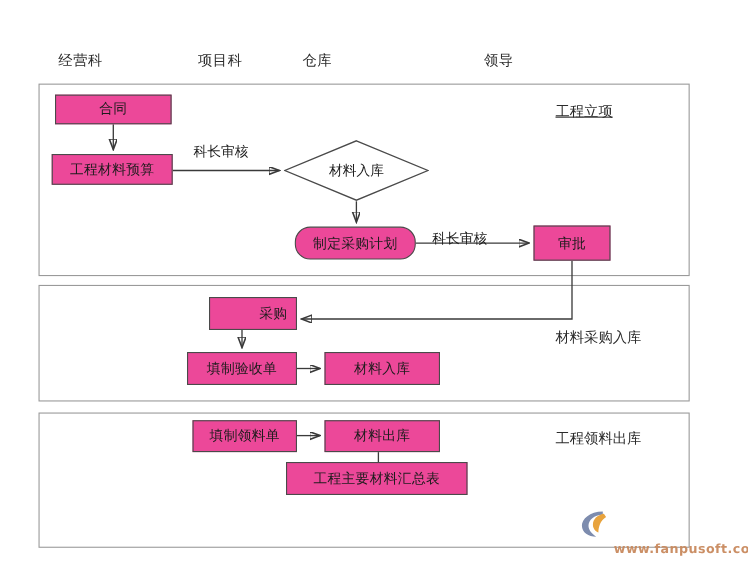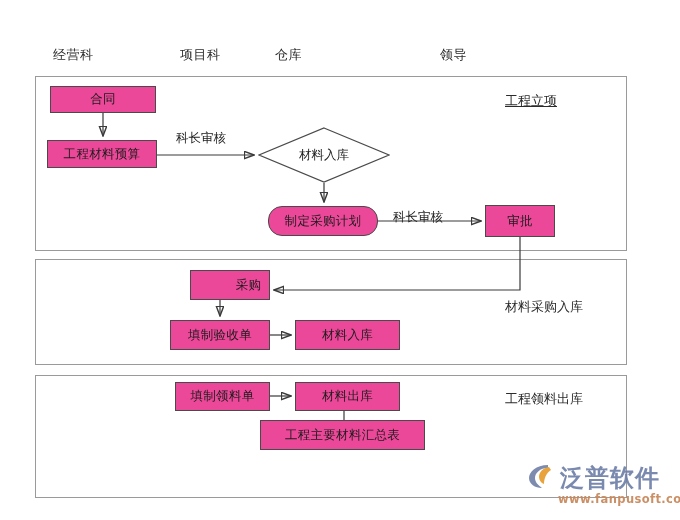--- a/index.html
+++ b/index.html
@@ -198,17 +198,16 @@
   <div id="edge-labels">
       <div class="edge-label" style="left: 176px; top: 130px;">科长审核</div>
       <div class="edge-label" style="left: 393px; top: 209px;">科长审核</div>
     </div>
 
   <div id="watermark">
     <svg class="wm-mark" viewBox="0 0 32 28" xmlns="http://www.w3.org/2000/svg">
       <path d="M22 3 C10 3 3 10 3 16 C3 22 9 26 16 26 C12 23 9 20 9 16 C9 11 14 6 22 6 Z" fill="#7d8cae"></path>
       <path d="M23 5 C17 6 13 10 13 15 C13 18 15 21 18 22 C18 17 20 11 25 8 Z" fill="#e8a33d"></path>
     </svg>
-    <div class="wm-text">泛普软件</div>
     <div class="wm-url">www.fanpusoft.com</div>
   </div>
 
 </div>
 
 </body></html>

